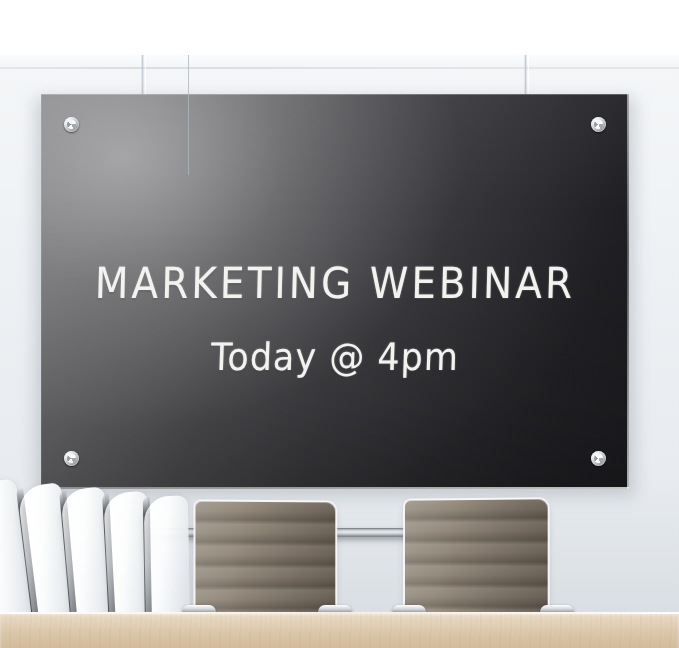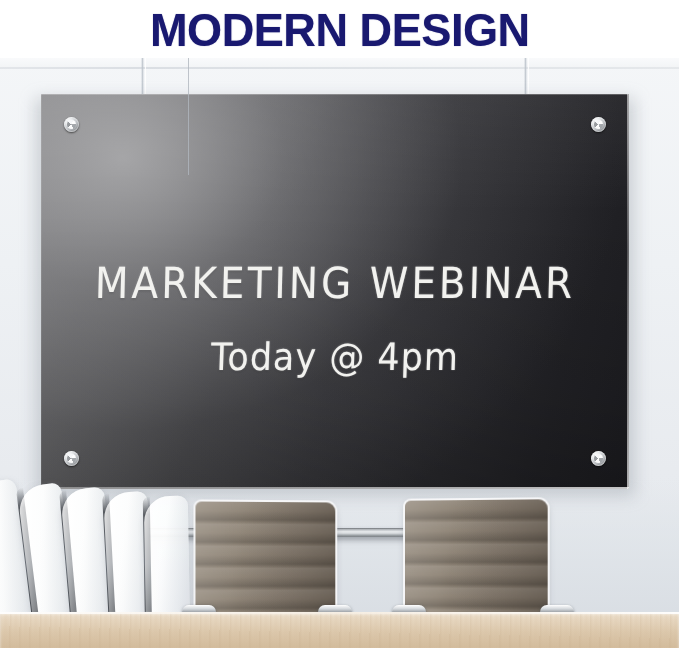--- a/index.html
+++ b/index.html
@@ -347,23 +347,20 @@
     width:1px; height:120px;
     background:rgba(176,182,190,0.8);
     z-index:29;
   }
 </style>
 </head>
 <body>
 
 <div id="stage">
 
-  <div class="banner">
-    <div class="banner-text">MODERN DESIGN</div>
-  </div>
 
   <div class="room">
 
     <div class="wall-upper"></div>
     <div class="wall-trim"></div>
 
     <div class="seam left"></div>
     <div class="seam-hi left"></div>
     <div class="seam right"></div>
     <div class="seam-hi right"></div>

